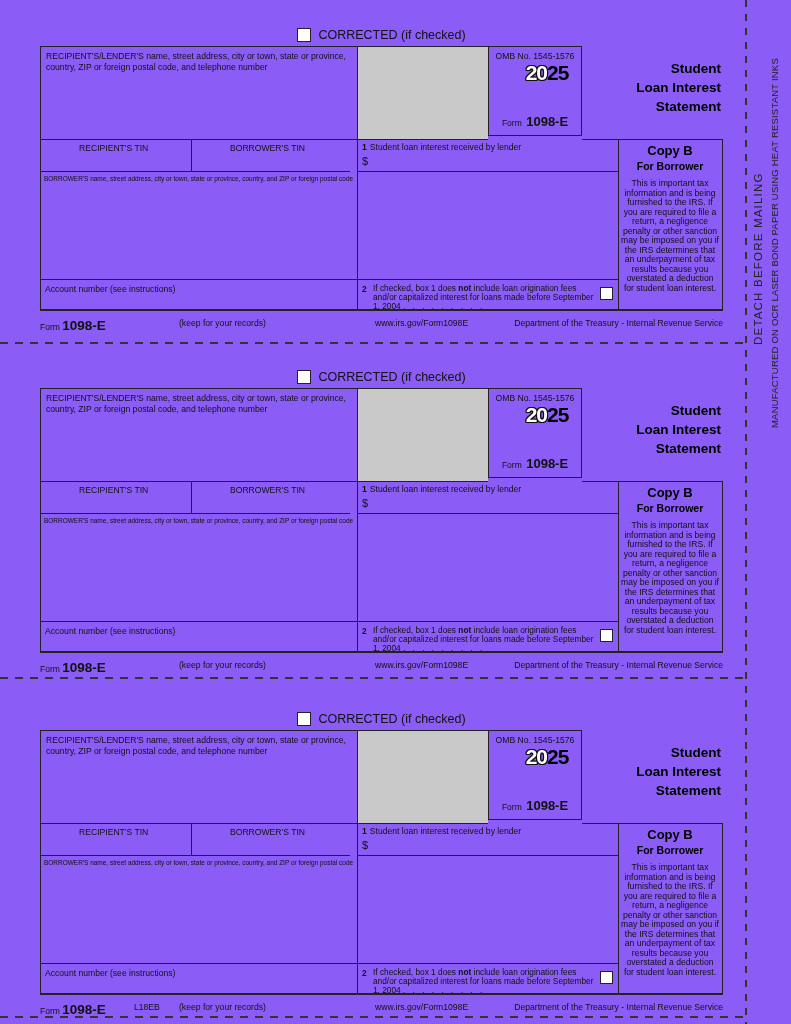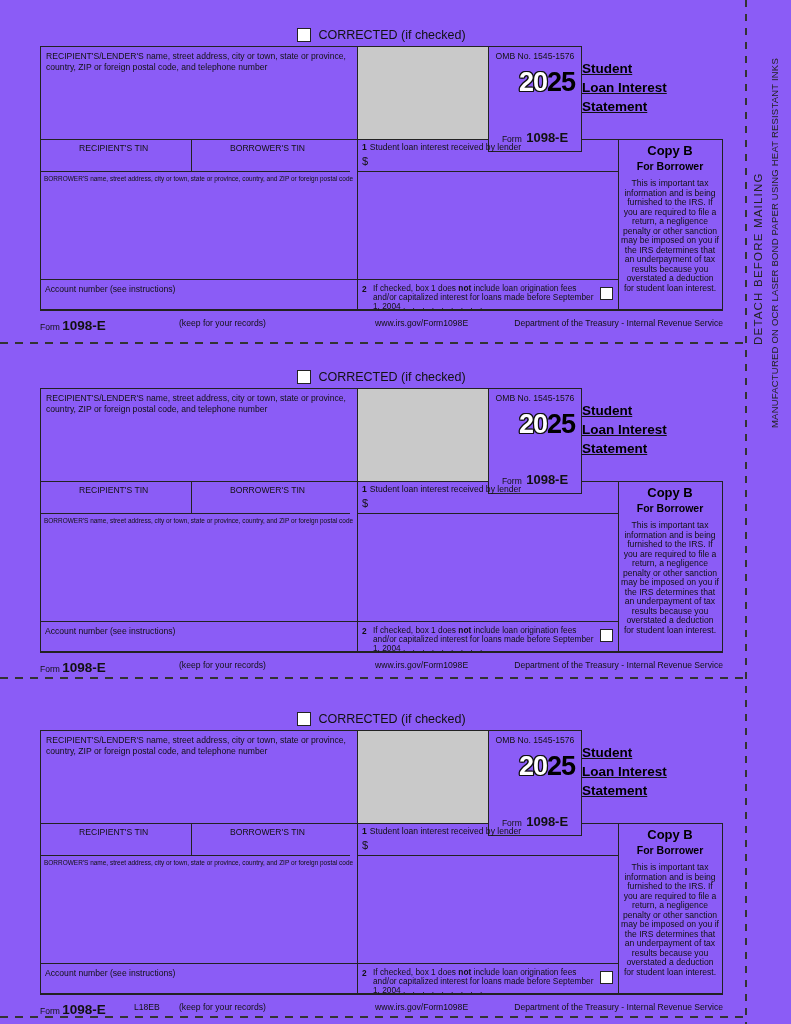--- a/index.html
+++ b/index.html
@@ -23,33 +23,33 @@
   .corrected { position:absolute; top:1px; left:40px; width:683px; height:18px;
                display:flex; justify-content:center; align-items:center; }
   .corrected .cb { width:14px; height:14px; border:1.5px solid #222; background:#fff; margin-right:7px; }
   .corrected .lbl { font-size:12.5px; color:#111; }
 
   .box { position:absolute; left:40px; top:21px; width:683px; height:265px; }
   .cell { position:absolute; border:0 solid #222; }
 
   .c-reclender { left:0; top:0; width:317px; height:94px; border-left-width:1px; border-top-width:1px; border-bottom-width:1px; padding:4px 5px; font-size:8.6px; line-height:10.5px; }
   .c-gray     { left:317px; top:0; width:131px; height:94px; border-left-width:1px; border-top-width:1px; border-bottom-width:1px; }
-  .c-omb      { left:448px; top:0; width:94px; height:106px; border-left-width:1px; border-right-width:1px; border-top-width:1px; border-bottom-width:1px; text-align:center; }
-  .c-title    { left:542px; top:0; width:141px; height:94px; border-bottom-width:1px; padding:13px 2px 0 0;text-decoration:underline; }
+  .c-omb      { left:448px; top:0; width:94px; height:90px; border-left-width:1px; border-right-width:1px; border-top-width:1px; border-bottom-width:1px; text-align:center; }
+  .c-title    { left:542px; top:0; width:141px; height:94px; border-bottom-width:1px; text-align:right; padding:13px 2px 0 0; }
   .c-rectin   { left:0; top:94px; width:158px; height:32px; border-left-width:1px; border-bottom-width:1px; padding:3px 4px; font-size:8.6px; }
   .c-bortin   { left:151px; top:94px; width:159px; height:32px; border-left-width:1px; border-bottom-width:1px; padding:3px 4px; font-size:8.6px; }
   .c-box1     { left:317px; top:94px; width:261px; height:32px; border-left-width:1px; border-bottom-width:1px; padding:2px 4px; font-size:8.6px; }
   .c-name     { left:0; top:126px; width:317px; height:108px; border-left-width:1px; border-bottom-width:1px; padding:2px 3px; }
   .c-box1val  { left:317px; top:126px; width:261px; height:108px; border-left-width:1px; border-bottom-width:1px; }
   .c-copyb    { left:578px; top:94px; width:105px; height:171px; border-left-width:1px; border-right-width:1px; border-bottom-width:2px; text-align:center; padding:3px 3px 0 2px; }
   .c-account  { left:0; top:234px; width:317px; height:31px; border-left-width:1px; border-bottom-width:2px; padding:4px 4px; font-size:8.6px; }
   .c-box2     { left:317px; top:234px; width:261px; height:31px; border-left-width:1px; border-bottom-width:2px; font-size:8.3px; }
 
   .omb-no { font-size:8.6px; padding-top:4px; }
-  .year { margin-top:6px; font-size:27px; letter-spacing:-1px;padding-left:24px; }
+  .year { margin-top:0; font-size:21px; letter-spacing:-1px;padding-left:24px; }
   .year .outline { color:#fff; text-shadow:-1.2px 0 #111,1.2px 0 #111,0 -1.2px #111,0 1.2px #111,-1px -1px #111,1px 1px #111,-1px 1px #111,1px -1px #111; font-weight:700; }
   .year .solid { font-weight:900; color:#000; }
   .omb-form { position:absolute; bottom:5px; left:0; width:100%; text-align:center; }
   .omb-form .w { font-size:8.5px; }
   .omb-form .n { font-size:13px; font-weight:700; }
 
   .title-line { font-size:13.5px; font-weight:700; line-height:19px; color:#000; }
 
   .tin-label { color:#111;margin-left:34px; }
 

